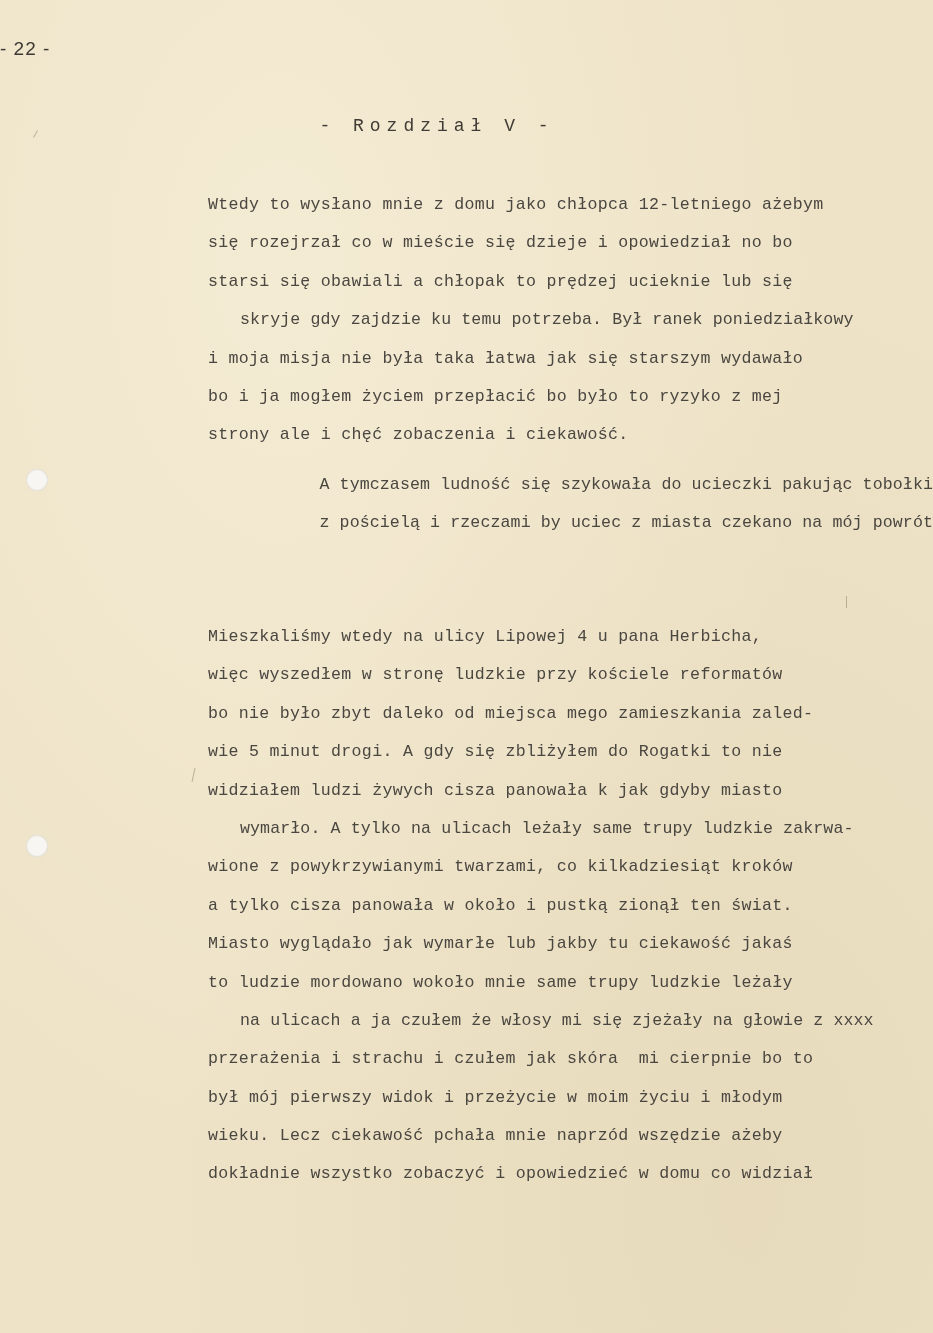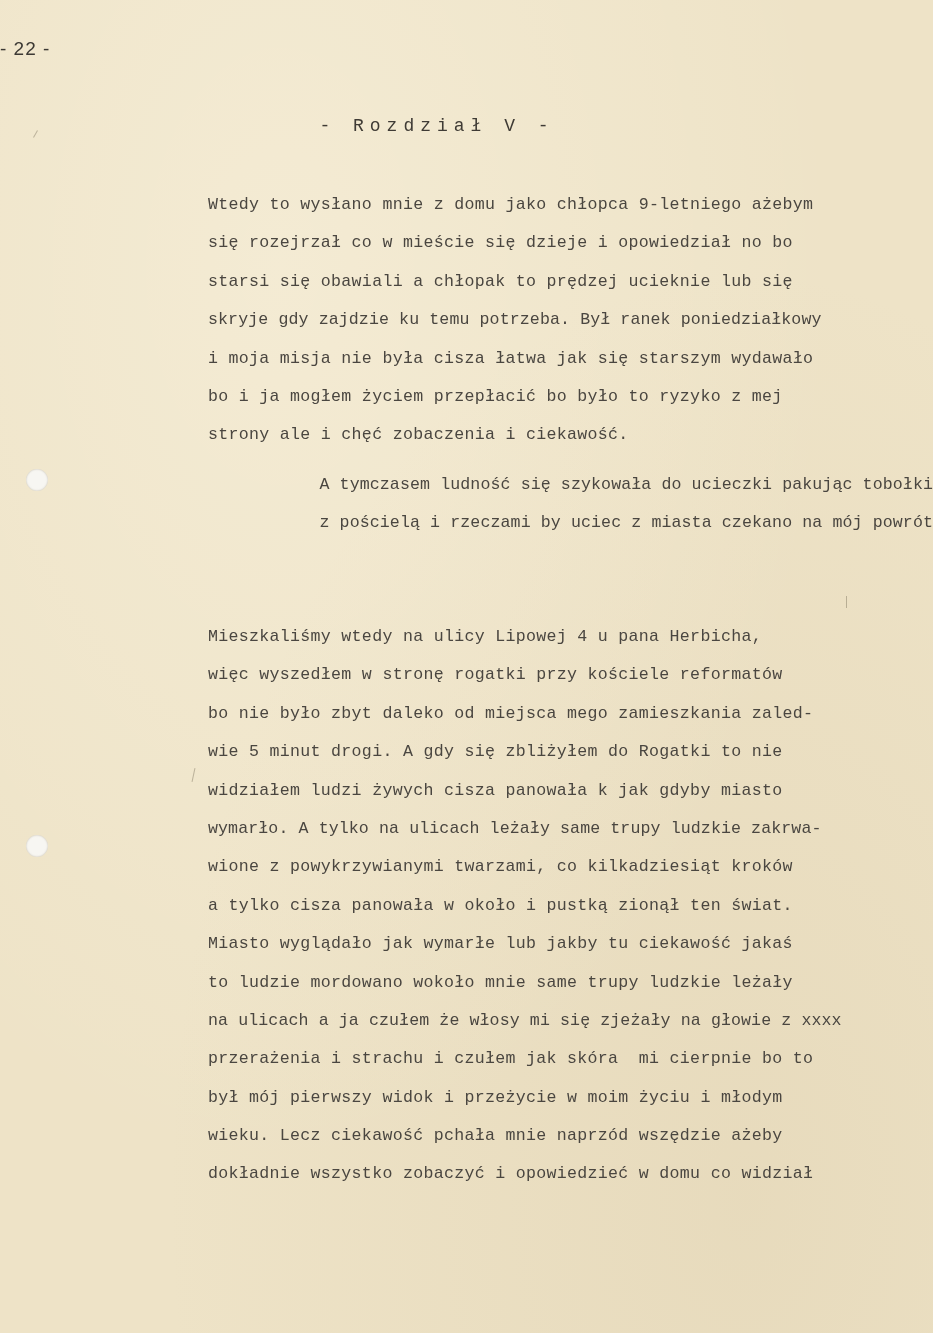--- a/index.html
+++ b/index.html
@@ -63,20 +63,21 @@
       width: 725px;
     }
     .line {
       height: 38.4px;
       line-height: 38.4px;
       font-size: 16.6px;
       white-space: pre;
     }
     .line.tight {
       letter-spacing: 0.1px;
+      margin-left: 32px;
     }
     .stray-mark {
       position: absolute;
       width: 1px;
       background: rgba(90,80,60,0.35);
     }
   </style>
 </head>
 <body>
 
@@ -87,37 +88,37 @@
 
   <div class="stray-mark" style="left:35px; top:130px; height:8px; transform:rotate(30deg);"></div>
   <div class="stray-mark" style="left:846px; top:596px; height:12px;"></div>
   <div class="stray-mark" style="left:193px; top:768px; height:14px; transform:rotate(12deg);"></div>
 
   <div class="page-number">- 22 -</div>
 
   <div class="chapter-title typed">- Rozdział V -</div>
 
   <div class="text-block typed" style="top:186px;">
-    <div class="line">Wtedy to wysłano mnie z domu jako chłopca 9-letniego ażebym</div>
+    <div class="line">Wtedy to wysłano mnie z domu jako chłopca 12-letniego ażebym</div>
     <div class="line">się rozejrzał co w mieście się dzieje i opowiedział no bo</div>
     <div class="line">starsi się obawiali a chłopak to prędzej ucieknie lub się</div>
     <div class="line tight">skryje gdy zajdzie ku temu potrzeba. Był ranek poniedziałkowy</div>
-    <div class="line">i moja misja nie była cisza łatwa jak się starszym wydawało</div>
+    <div class="line">i moja misja nie była taka łatwa jak się starszym wydawało</div>
     <div class="line">bo i ja mogłem życiem przepłacić bo było to ryzyko z mej</div>
     <div class="line">strony ale i chęć zobaczenia i ciekawość.</div>
   </div>
 
   <div class="text-block typed" style="top:466px;text-align:right;">
     <div class="line tight">A tymczasem ludność się szykowała do ucieczki pakując tobołki</div>
     <div class="line tight">z pościelą i rzeczami by uciec z miasta czekano na mój powrót</div>
   </div>
 
   <div class="text-block typed" style="top:618px;">
     <div class="line">Mieszkaliśmy wtedy na ulicy Lipowej 4 u pana Herbicha,</div>
-    <div class="line">więc wyszedłem w stronę rogatki przy kościele reformatów</div>
+    <div class="line">więc wyszedłem w stronę ludzkie przy kościele reformatów</div>
     <div class="line">bo nie było zbyt daleko od miejsca mego zamieszkania zaled-</div>
     <div class="line">wie 5 minut drogi. A gdy się zbliżyłem do Rogatki to nie</div>
     <div class="line">widziałem ludzi żywych cisza panowała k jak gdyby miasto</div>
     <div class="line tight">wymarło. A tylko na ulicach leżały same trupy ludzkie zakrwa-</div>
     <div class="line">wione z powykrzywianymi twarzami, co kilkadziesiąt kroków</div>
     <div class="line">a tylko cisza panowała w około i pustką zionął ten świat.</div>
     <div class="line">Miasto wyglądało jak wymarłe lub jakby tu ciekawość jakaś</div>
     <div class="line">to ludzie mordowano wokoło mnie same trupy ludzkie leżały</div>
     <div class="line tight">na ulicach a ja czułem że włosy mi się zjeżały na głowie z xxxx</div>
     <div class="line">przerażenia i strachu i czułem jak skóra  mi cierpnie bo to</div>

